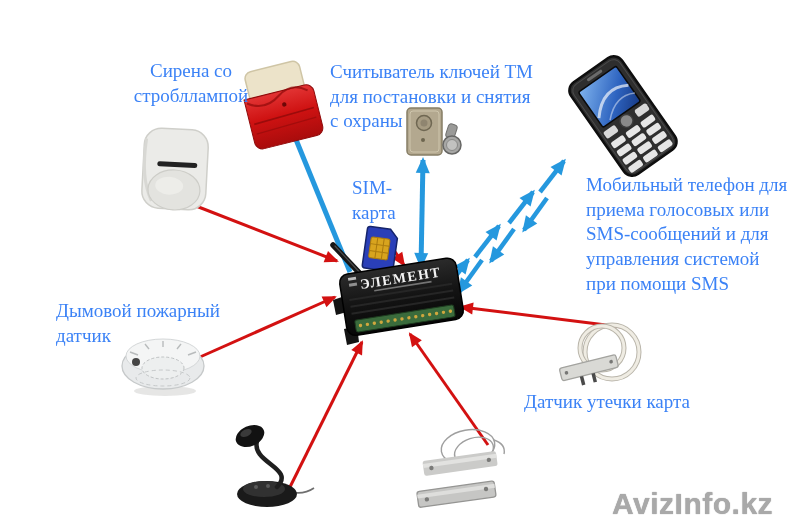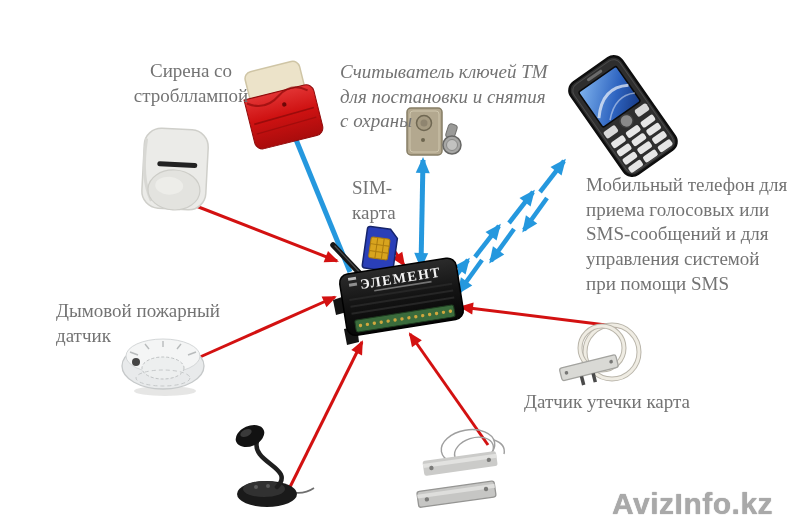--- a/index.html
+++ b/index.html
@@ -4,26 +4,26 @@
 <style>
   html,body { margin:0; padding:0; background:#ffffff; }
   #stage {
     position:relative; width:800px; height:529px; background:#ffffff;
     overflow:hidden; font-family:"Liberation Serif", serif;
   }
   #diagram-svg { position:absolute; left:0; top:0; }
   .lbl {
     position:absolute;
     font:19px/1.3 "Liberation Serif", serif;
-    color:#737373;
+    color:#3b82f6;
     white-space:pre-line;
   }
   #lbl-siren { left:122px; top:59px;  width:138px; text-align:center; }
   #lbl-ir    { left:42px;  top:161px; }
-  #lbl-tm    { left:340px; top:60px;font-style:italic;  }
+  #lbl-tm    { left:330px; top:60px;  }
   #lbl-sim   { left:352px; top:176px; }
   #lbl-phone { left:586px; top:173px; width:212px; }
   #lbl-smoke { left:56px;  top:299px; }
   #lbl-mic   { left:27px;  top:425px; }
   #lbl-water { left:524px; top:390px; }
   #lbl-door  { left:489px; top:463px; }
   #watermark {
     position:absolute; left:612px; top:487px;
     font-family:"Liberation Sans", sans-serif;
     font-weight:700; font-size:30px; letter-spacing:0.5px;

